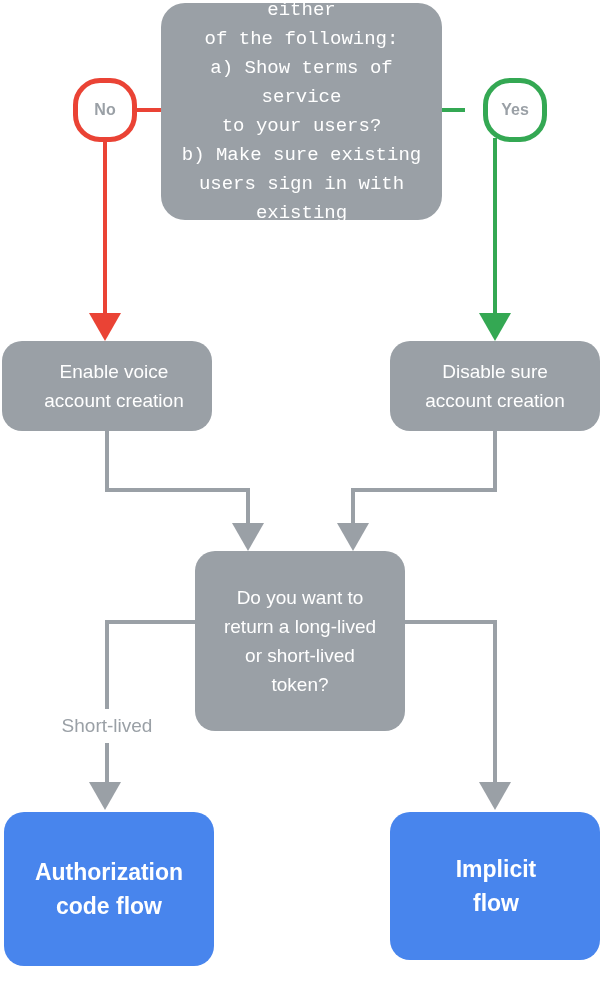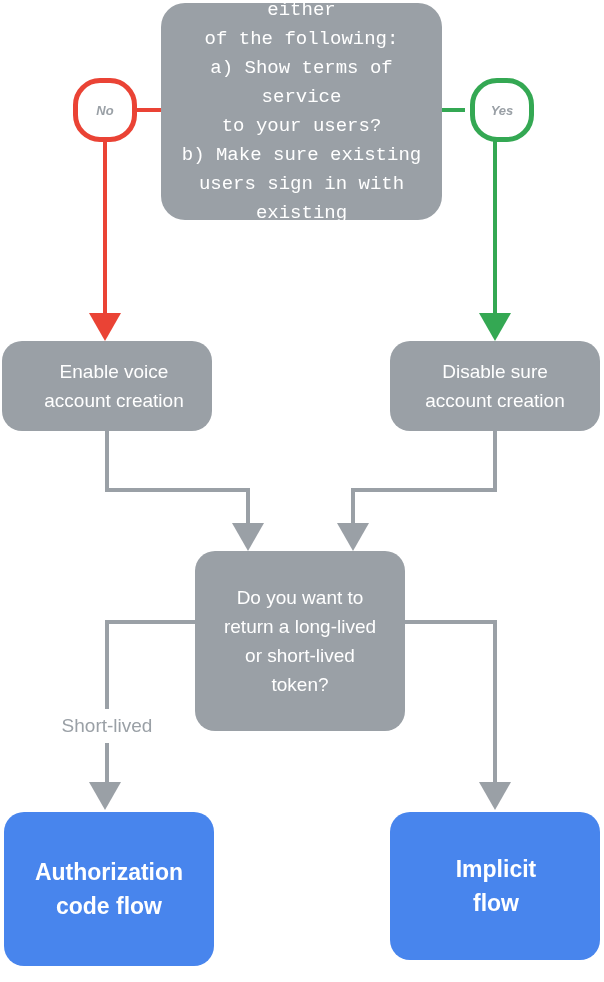--- a/index.html
+++ b/index.html
@@ -50,23 +50,22 @@
   .arrow.green{border-top-color:var(--green);}
   .badge{
     position:absolute;
     width:64px;height:64px;
     background:var(--white);
     border:5px solid var(--red);
     border-radius:27px;
     box-sizing:border-box;
     display:flex;align-items:center;justify-content:center;
     color:var(--gray);
-    font-size:13px;font-weight:700;
+    font-size:16px;font-weight:700;
     z-index:2;
-    font-style:italic;
   }
   .badge.green{border-color:var(--green);}
   .branch-label{
     position:absolute;
     width:170px;height:34px;
     background:var(--white);
     display:flex;align-items:center;justify-content:center;
     color:var(--gray);
     font-size:19px;font-weight:400;
     z-index:2;
@@ -86,21 +85,21 @@
 accounts?</div>
 
   <div class="line red" style="left:133px;top:108px;width:30px;height:4px;"></div>
   <div class="line red" style="left:103px;top:138px;width:4px;height:177px;"></div>
   <div class="arrow red" style="left:89px;top:313px;"></div>
   <div class="badge" style="left:73px;top:78px;">No</div>
 
   <div class="line green" style="left:441px;top:108px;width:24px;height:4px;"></div>
   <div class="line green" style="left:493px;top:138px;width:4px;height:177px;"></div>
   <div class="arrow green" style="left:479px;top:313px;"></div>
-  <div class="badge green" style="left:470px;top:78px;">Yes</div>
+  <div class="badge green" style="left:483px;top:78px;">Yes</div>
 
   <div class="node" style="left:2px;top:341px;width:210px;height:90px;padding-left:24px;">Enable voice
 account creation</div>
   <div class="node" style="left:390px;top:341px;width:210px;height:90px;">Disable sure
 account creation</div>
 
   <div class="line" style="left:105px;top:431px;width:4px;height:59px;"></div>
   <div class="line" style="left:105px;top:488px;width:145px;height:4px;"></div>
   <div class="line" style="left:246px;top:488px;width:4px;height:37px;"></div>
   <div class="arrow" style="left:232px;top:523px;"></div>

